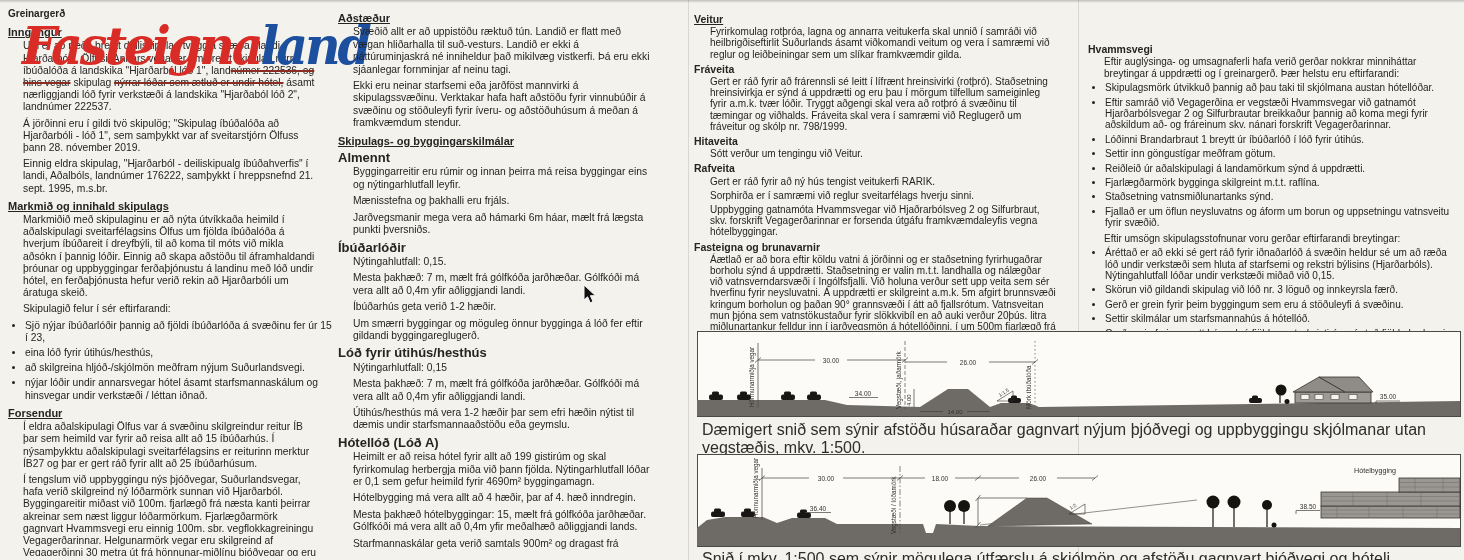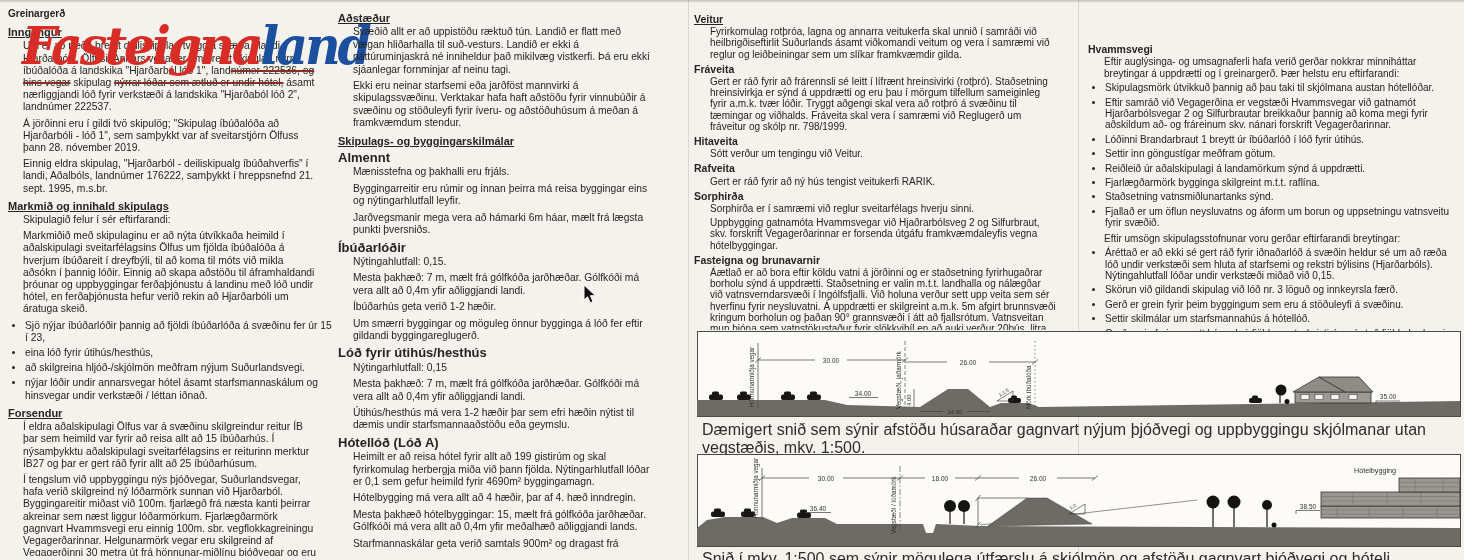--- a/index.html
+++ b/index.html
@@ -40,22 +40,22 @@
   <div class="fold" style="left:688px"></div>
   <div class="fold" style="left:1078px"></div>
 
   <div class="col col1">
     <div class="h1">Greinargerð</div>
     <div class="hu">Inngangur</div>
     <p><span>Um er að ræða breytt deiliskipulag tveggja svæða í landi Hjarðarbóls, Ölfusi. Annars vegar er um breytt skipulag nýrra íbúðalóða á landskika "Hjarðarból lóð 1", land</span><span class="strike">númer 222536, og hins vegar</span><span> skipulag </span><span class="strike">nýrrar lóðar sem ætluð er undir hótel,</span><span> ásamt nærliggjandi lóð fyrir verkstæði á landskika "Hjarðaból lóð 2", landnúmer 222537.</span></p>
     <p>Á jörðinni eru í gildi tvö skipulög; "Skipulag íbúðalóða að Hjarðarbóli - lóð 1", sem samþykkt var af sveitarstjórn Ölfuss þann 28. nóvember 2019.</p>
     <p>Einnig eldra skipulag, "Hjarðarból - deiliskipualg íbúðahverfis" í landi, Aðalbóls, landnúmer 176222, samþykkt í hreppsnefnd 21. sept. 1995, m.s.br.</p>
     <div class="hu">Markmið og innihald skipulags</div>
+    <p>Markmiðið með skipulaginu er að nýta útvíkkaða heimild í aðalskipulagi sveitarfélagsins Ölfus um fjölda íbúðalóða á hverjum íbúðareit í dreyfbýli, til að koma til móts við mikla aðsókn í þannig lóðir. Einnig að skapa aðstöðu til áframhaldandi þróunar og uppbyggingar ferðaþjónustu á landinu með lóð undir hótel, en ferðaþjónusta hefur verið rekin að Hjarðarbóli um áratuga skeið.</p>
     <p>Skipulagið felur í sér eftirfarandi:</p>
-    <p>Markmiðið með skipulaginu er að nýta útvíkkaða heimild í aðalskipulagi sveitarfélagsins Ölfus um fjölda íbúðalóða á hverjum íbúðareit í dreyfbýli, til að koma til móts við mikla aðsókn í þannig lóðir. Einnig að skapa aðstöðu til áframhaldandi þróunar og uppbyggingar ferðaþjónustu á landinu með lóð undir hótel, en ferðaþjónusta hefur verið rekin að Hjarðarbóli um áratuga skeið.</p>
     <ul>
       <li>Sjö nýjar íbúðarlóðir þannig að fjöldi íbúðarlóða á svæðinu fer úr 15 í 23,</li>
       <li>eina lóð fyrir útihús/hesthús,</li>
       <li>að skilgreina hljóð-/skjólmön meðfram nýjum Suðurlandsvegi.</li>
       <li>nýjar lóðir undir annarsvegar hótel ásamt starfsmannaskálum og hinsvegar undir verkstæði / léttan iðnað.</li>
     </ul>
     <div class="hu">Forsendur</div>
     <p>Í eldra aðalskipulagi Ölfus var á svæðinu skilgreindur reitur ÍB þar sem heimild var fyrir að reisa allt að 15 íbúðarhús. Í nýsamþykktu aðalskipulagi sveitarfélagsins er reiturinn merktur ÍB27 og þar er gert ráð fyrir allt að 25 íbúðarhúsum.</p>
     <p>Í tengslum við uppbyggingu nýs þjóðvegar, Suðurlandsvegar, hafa verið skilgreind ný lóðarmörk sunnan við Hjarðarból. Byggingareitir miðast við 100m. fjarlægð frá næsta kanti þeirrar akreinar sem næst liggur lóðarmörkum. Fjarlægðarmörk gagnvart Hvammsvegi eru einnig 100m. sbr. vegflokkagreiningu Vegagerðarinnar. Helgunarmörk vegar eru skilgreind af Vegagerðinni 30 metra út frá hönnunar-miðlínu þjóðvegar og eru lóðarmörk lands einnig miðuð við þá línu.</p>
     <p>Hluta Hjarðarbóls lóðar 1, er skipt upp í 8 lóðir og minnkar sú lóð úr 9,9ha í 5,2ha. Af þessum átta lóðum eru 7 íbúðarlóðir og ein lóð (Brandarbraut 3) fyrir útihús/hesthús.</p>
@@ -63,22 +63,22 @@
   </div>
 
   <div class="logo"><span class="lr">Fasteigna</span><span class="lb">land</span></div>
 
   <div class="col col2">
     <div class="hu">Aðstæður</div>
     <p>Svæðið allt er að uppistöðu ræktuð tún. Landið er flatt með vægan hliðarhalla til suð-vesturs. Landið er ekki á náttúruminjaskrá né inniheldur það mikilvæg vistkerfi. Þá eru ekki sjáanlegar fornminjar af neinu tagi.</p>
     <p>Ekki eru neinar starfsemi eða jarðföst mannvirki á skipulagssvæðinu. Verktakar hafa haft aðstöðu fyrir vinnubúðir á svæðinu og stöðuleyfi fyrir íveru- og aðstöðuhúsum á meðan á framkvæmdum stendur.</p>
     <div class="hu">Skipulags- og byggingarskilmálar</div>
     <div class="hb">Almennt</div>
+    <p>Byggingarreitir eru rúmir og innan þeirra má reisa byggingar eins og nýtingarhlutfall leyfir.</p>
     <p>Mænisstefna og þakhalli eru frjáls.</p>
-    <p>Byggingarreitir eru rúmir og innan þeirra má reisa byggingar eins og nýtingarhlutfall leyfir.</p>
     <p>Jarðvegsmanir mega vera að hámarki 6m háar, mælt frá lægsta punkti þversniðs.</p>
     <div class="hb">Íbúðarlóðir</div>
     <p>Nýtingahlutfall: 0,15.</p>
     <p>Mesta þakhæð: 7 m, mælt frá gólfkóða jarðhæðar. Gólfkóði má vera allt að 0,4m yfir aðliggjandi landi.</p>
     <p>Íbúðarhús geta verið 1-2 hæðir.</p>
     <p>Um smærri byggingar og möguleg önnur bygginga á lóð fer eftir gildandi byggingareglugerð.</p>
     <div class="hb">Lóð fyrir útihús/hesthús</div>
     <p>Nýtingarhlutfall: 0,15</p>
     <p>Mesta þakhæð: 7 m, mælt frá gólfkóða jarðhæðar. Gólfkóði má vera allt að 0,4m yfir aðliggjandi landi.</p>
     <p>Útihús/hesthús má vera 1-2 hæðir þar sem efri hæðin nýtist til dæmis undir starfsmannaaðstöðu eða geymslu.</p>
@@ -92,21 +92,20 @@
 
   <div class="col col3">
     <div class="hu">Veitur</div>
     <p>Fyrirkomulag rotþróa, lagna og annarra veitukerfa skal unnið í samráði við heilbrigðiseftirlit Suðurlands ásamt viðkomandi veitum og vera í samræmi við reglur og leiðbeiningar sem um slíkar framkvæmdir gilda.</p>
     <div class="hb">Fráveita</div>
     <p>Gert er ráð fyrir að frárennsli sé leitt í lífrænt hreinsivirki (rotþró). Staðsetning hreinsivirkja er sýnd á uppdrætti og eru þau í mörgum tilfellum sameiginleg fyrir a.m.k. tvær lóðir. Tryggt aðgengi skal vera að rotþró á svæðinu til tæmingar og viðhalds. Fráveita skal vera í samræmi við Reglugerð um fráveitur og skólp nr. 798/1999.</p>
     <div class="hb">Hitaveita</div>
     <p>Sótt verður um tengingu við Veitur.</p>
     <div class="hb">Rafveita</div>
     <p>Gert er ráð fyrir að ný hús tengist veitukerfi RARIK.</p>
-    <div class="hb">Sorphirða</div>
     <p>Sorphirða er í samræmi við reglur sveitarfélags hverju sinni.</p>
     <p>Uppbygging gatnamóta Hvammsvegar við Hjaðrarbólsveg 2 og Silfurbraut,  skv. forskrift Vegagerðarinnar er forsenda útgáfu framkvæmdaleyfis vegna hótelbyggingar.</p>
     <div class="hb">Fasteigna og brunavarnir</div>
     <p>Áætlað er að bora eftir köldu vatni á jörðinni og er staðsetning fyrirhugaðrar borholu sýnd á uppdrætti. Staðsetning er valin m.t.t. landhalla og nálægðar við vatnsverndarsvæði í Ingólfsfjalli. Við holuna verður sett upp veita sem sér hverfinu fyrir neysluvatni. Á uppdrætti er skilgreint a.m.k. 5m afgirt brunnsvæði kringum borholun og þaðan 90° grannsvæði í átt að fjallsrótum. Vatnsveitan mun þjóna sem vatnstökustaður fyrir slökkvibíl en að auki verður 20þús. litra miðlunartankur felldur inn í jarðvegsmön á hótellóðinni, í um 500m fjarlægð frá íbúðasvæði.</p>
   </div>
 
   <div class="col col4">
     <div class="hb">Hvammsvegi</div>
     <p>Eftir auglýsinga- og umsagnaferli hafa verið gerðar nokkrar minniháttar breytingar á uppdrætti og í greinargerð. Þær helstu eru eftirfarandi:</p>
     <ul>

